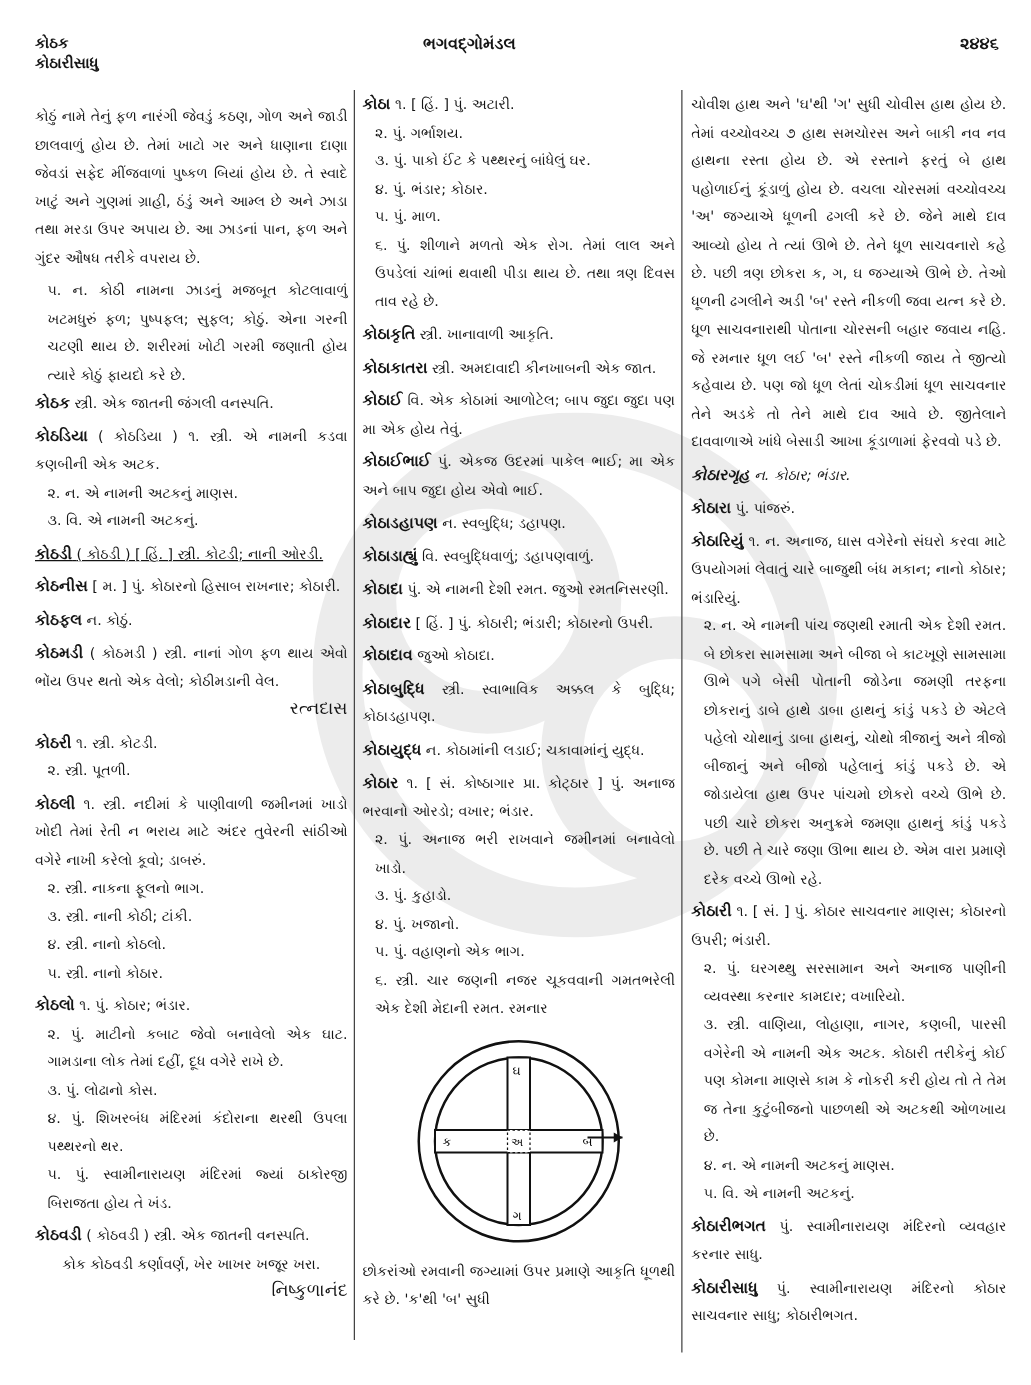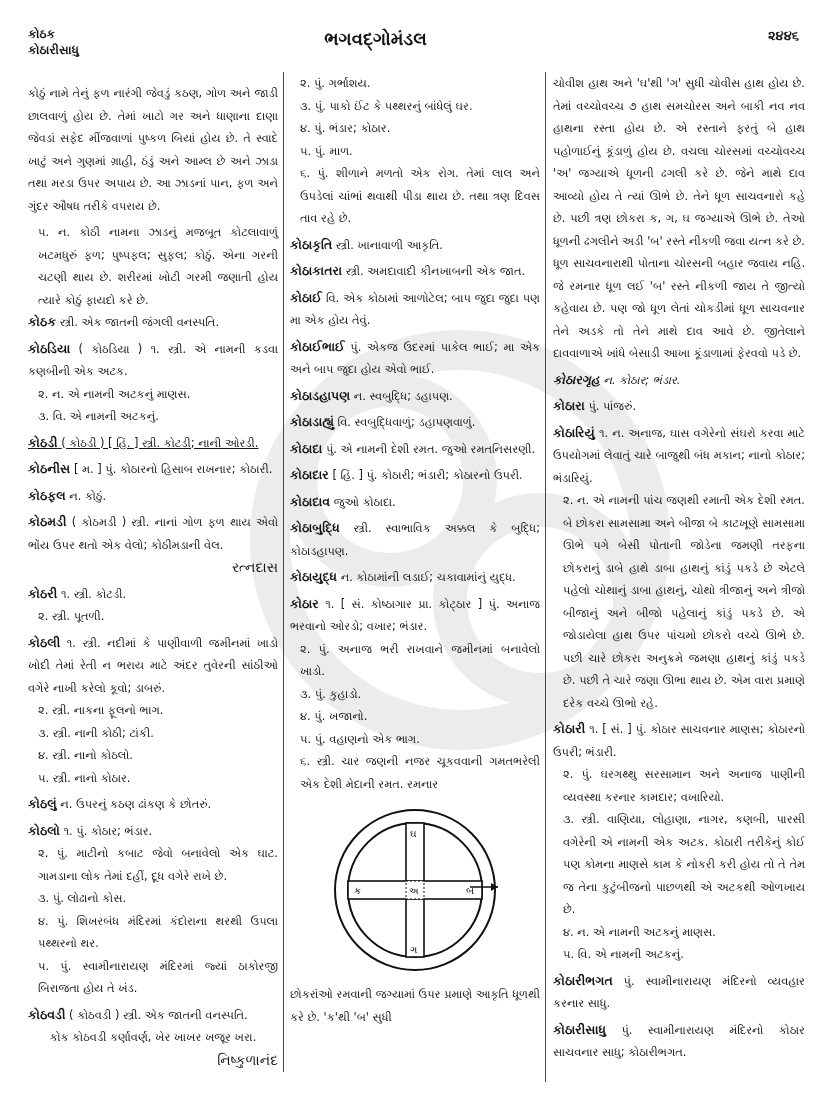--- a/index.html
+++ b/index.html
@@ -1,21 +1,21 @@
 <!DOCTYPE html>
 <html><head>
 <meta charset="utf-8">
 <style>
   html,body{margin:0;padding:0;background:#fff;}
   body{width:825px;height:1108px;position:relative;overflow:hidden;
        font-family:"DejaVu Sans",sans-serif;color:#141414;}
   .watermark{position:absolute;left:250px;top:330px;width:420px;height:420px;pointer-events:none;opacity:0.07;}
   .hdr{position:absolute;top:0;left:0;width:825px;height:60px;}
   .hdr-left{position:absolute;left:28px;top:26px;font-size:12px;font-weight:bold;line-height:16px;}
-  .hdr-center{position:absolute;left:0;width:751px;top:28px;text-align:center;font-size:18px;font-weight:bold;}
+  .hdr-center{position:absolute;left:0;width:751px;top:28px;text-align:center;font-size:13px;font-weight:bold;}
   .hdr-right{position:absolute;right:26px;top:28px;font-size:13px;font-weight:bold;}
   .col{position:absolute;top:72px;font-size:11.4px;line-height:22.5px;text-align:justify;}
   .col1{left:28px;width:250px;margin-top:10px;}
   .col2{left:290px;width:250px;}
   .col3{left:553px;width:252px;}
   .rule{position:absolute;top:72px;width:1px;background:#444;}
   .rule1{left:283px;height:1000px;}
   .rule2{left:545px;height:1010px;}
   .entry{margin:0 0 4px 0;}
   .entry .hw{font-weight:bold;font-size:12.5px;}
@@ -75,40 +75,38 @@
         <p class="sense">૨. સ્ત્રી. પૂતળી.</p>
       </div>
       <div class="entry">
         <p style="margin: 0px;"><span class="hw">કોઠલી</span> <span>૧. સ્ત્રી. નદીમાં કે પાણીવાળી જમીનમાં ખાડો ખોદી તેમાં રેતી ન ભરાય માટે અંદર તુવેરની સાંઠીઓ વગેરે નાખી કરેલો કૂવો; ડાબરું.</span></p>
         <p class="sense">૨. સ્ત્રી. નાકના ફૂલનો ભાગ.</p>
         <p class="sense">૩. સ્ત્રી. નાની કોઠી; ટાંકી.</p>
         <p class="sense">૪. સ્ત્રી. નાનો કોઠલો.</p>
         <p class="sense">૫. સ્ત્રી. નાનો કોઠાર.</p>
       </div>
       <div class="entry">
-        <p style="margin: 0px;"><span class="hw">કોઠલું</span> <span>ન. ઉપરનું કઠણ ઢાંકણ કે છોતરું.</span></p>
-      </div>
-      <div class="entry">
         <p style="margin: 0px;"><span class="hw">કોઠલો</span> <span>૧. પું. કોઠાર; ભંડાર.</span></p>
         <p class="sense">૨. પું. માટીનો કબાટ જેવો બનાવેલો એક ઘાટ. ગામડાના લોક તેમાં દહીં, દૂધ વગેરે રાખે છે.</p>
         <p class="sense">૩. પું. લોઢાનો કોસ.</p>
         <p class="sense">૪. પું. શિખરબંધ મંદિરમાં કંદોરાના થરથી ઉપલા પથ્થરનો થર.</p>
         <p class="sense">૫. પું. સ્વામીનારાયણ મંદિરમાં જ્યાં ઠાકોરજી બિરાજતા હોય તે ખંડ.</p>
       </div>
       <div class="entry">
         <p style="margin: 0px;"><span class="hw">કોઠવડી</span> <span>( કોઠવડી ) સ્ત્રી. એક જાતની વનસ્પતિ.</span></p>
         <p class="quote">કોક કોઠવડી કર્ણાવર્ણ, ખેર ખાખર ખજૂર ખરા.</p>
         <p class="attrib">નિષ્કુળાનંદ</p>
       </div>
     </div>
 </div>
 
 <div class="col col2">
   <div>
       <div class="entry">
+        <p style="margin: 0px;"><span class="hw">કોઠા</span> <span>૧. [ હિં. ] પું. અટારી.</span></p>
         <p class="sense">૨. પું. ગર્ભાશય.</p>
         <p class="sense">૩. પું. પાકો ઈંટ કે પથ્થરનું બાંધેલું ઘર.</p>
         <p class="sense">૪. પું. ભંડાર; કોઠાર.</p>
         <p class="sense">૫. પું. માળ.</p>
         <p class="sense">૬. પું. શીળાને મળતો એક રોગ. તેમાં લાલ અને ઉપડેલાં ચાંભાં થવાથી પીડા થાય છે. તથા ત્રણ દિવસ તાવ રહે છે.</p>
       </div>
       <div class="entry">
         <p style="margin: 0px;"><span class="hw">કોઠાકૃતિ</span> <span>સ્ત્રી. ખાનાવાળી આકૃતિ.</span></p>
       </div>
       <div class="entry">

